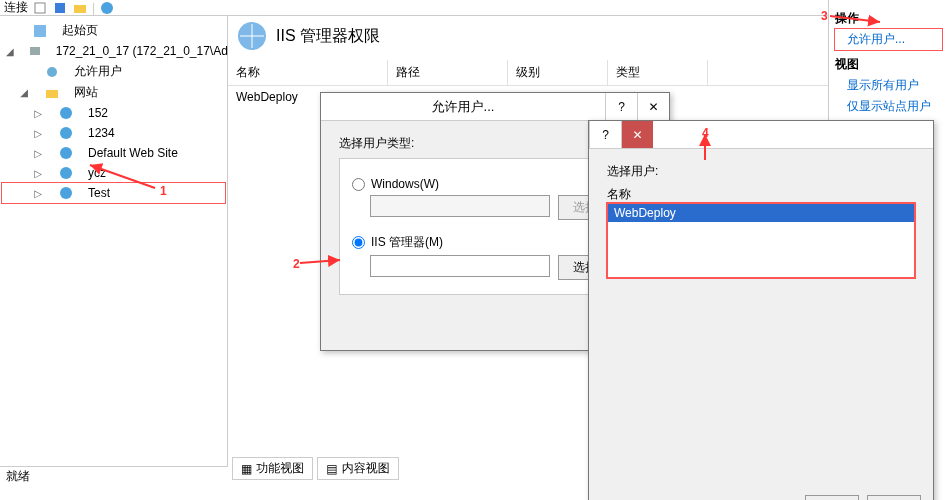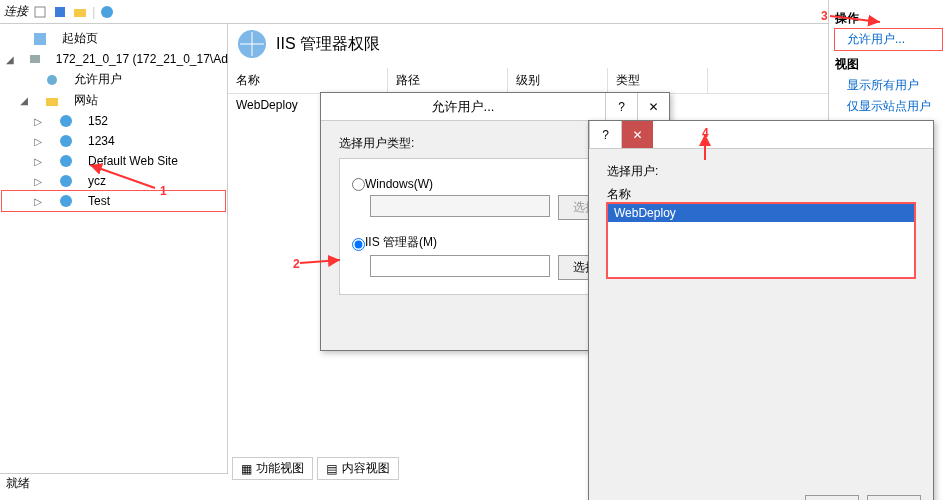--- a/index.html
+++ b/index.html
@@ -1,17 +1,17 @@
 <!DOCTYPE html>
 <html><head>
 <meta charset="utf-8">
 <style>
 * { box-sizing: border-box; margin: 0; padding: 0; font-family: "Microsoft YaHei", "Segoe UI", sans-serif; font-size: 12px; }
 body { background: #fff; width: 948px; height: 500px; overflow: hidden; position: relative; }
-.toolbar { height: 24px; background: #fff; border-bottom: 1px solid #ccc; display: flex; align-items: center; padding: 0 4px; gap: 4px; font-style: italic; }
+.toolbar { height: 16px; background: #fff; border-bottom: 1px solid #ccc; display: flex; align-items: center; padding: 0 4px; gap: 4px; }
 .toolbar .ico { width: 16px; height: 16px; display: inline-flex; align-items: center; justify-content: center; }
 .main { display: flex; height: calc(100% - 44px); }
 .tree-panel { width: 228px; border-right: 1px solid #ccc; background: #fff; padding: 4px 2px; }
 .tree-item { display: flex; align-items: center; padding: 2px 0 2px 4px; white-space: nowrap; color: #000; cursor: default; gap: 12px; }
 .tree-item.selected { outline: 1px solid #f55; }
 .tree-item .expander { width: 12px; display: inline-flex; justify-content: center; color: #666; font-size: 10px; }
 .tree-item .node-ico { width: 16px; height: 16px; margin: 0 2px; display: inline-flex; align-items: center; justify-content: center; }
 .indent-1 { padding-left: 16px; }
 .indent-2 { padding-left: 30px; }
 .center { flex: 1; display: flex; flex-direction: column; background: #fff; position: relative; }
@@ -32,34 +32,34 @@
 .actions-panel .section-title { font-weight: bold; margin: 6px 0 2px 0; }
 .actions-panel a { display: block; color: #0066cc; text-decoration: none; padding: 2px 0 2px 12px; }
 .actions-panel a.boxed { outline: 1px solid #f55; }
 .dialog { position: absolute; background: #f0f0f0; border: 1px solid #777; box-shadow: 2px 2px 6px rgba(0,0,0,0.25); }
 .dialog-titlebar { background: #fff; border-bottom: 1px solid #ccc; display: flex; align-items: center; height: 28px; }
 .dialog-title { flex: 1; text-align: center; font-size: 13px; }
 .dialog-btn { width: 32px; height: 100%; display: flex; align-items: center; justify-content: center; border-left: 1px solid #ccc; }
 .dialog-btn.close-red { background: #c94f4f; color: #fff; }
 .dialog-body { padding: 14px 18px; }
 .fieldset { border: 1px solid #ccc; background: #fff; padding: 10px 12px 14px 12px; }
-.radio-row { display: flex; align-items: flex-end; margin: 8px 0 4px 0; }
+.radio-row { display: flex; align-items: center; gap: 6px; margin: 8px 0 4px 0; }
 .radio-row input { margin: 0; }
 .txtbox { width: 180px; height: 22px; border: 1px solid #999; background: #fff; padding: 0 4px; }
 .txtbox[disabled] { background: #f5f5f5; color: #999; }
 .btn { border: 1px solid #999; background: #efefef; padding: 3px 14px; cursor: default; }
 .btn[disabled] { color: #999; }
 .dlg-footer { display: flex; justify-content: flex-end; gap: 8px; padding: 8px 12px; }
 .users-dialog .dialog-titlebar { background: #fff; }
 .users-list { border: 1px solid #bbb; background: #fff; height: 75px; outline: 2px solid #f55; outline-offset: -1px; }
 .users-list .row { padding: 2px 6px; }
 .users-list .row.selected { background: #2a6ccd; color: #fff; }
 .bottom-tabs { position: absolute; left: 232px; bottom: 20px; display: flex; gap: 4px; }
 .bottom-tabs .tab { border: 1px solid #ccc; background: #fff; padding: 2px 8px; display: flex; align-items: center; gap: 4px; }
-.status-bar { position: absolute; left: 0; bottom: 0; height: 27px; width: 228px; border-top: 1px solid #ccc; padding: 1px 6px; background: #fff; }
+.status-bar { position: absolute; left: 0; bottom: 0; height: 34px; width: 228px; border-top: 1px solid #ccc; padding: 1px 6px; background: #fff; }
 .anno { position: absolute; color: #f33; font-weight: bold; font-family: sans-serif; }
 .arrow { stroke: #f33; stroke-width: 2; fill: none; marker-end: url(#ah); }
 svg.overlay { position: absolute; top:0; left:0; pointer-events: none; }
 </style>
 </head>
 <body>
 
 <div class="toolbar">
   <span>连接</span>
   <span class="ico">

